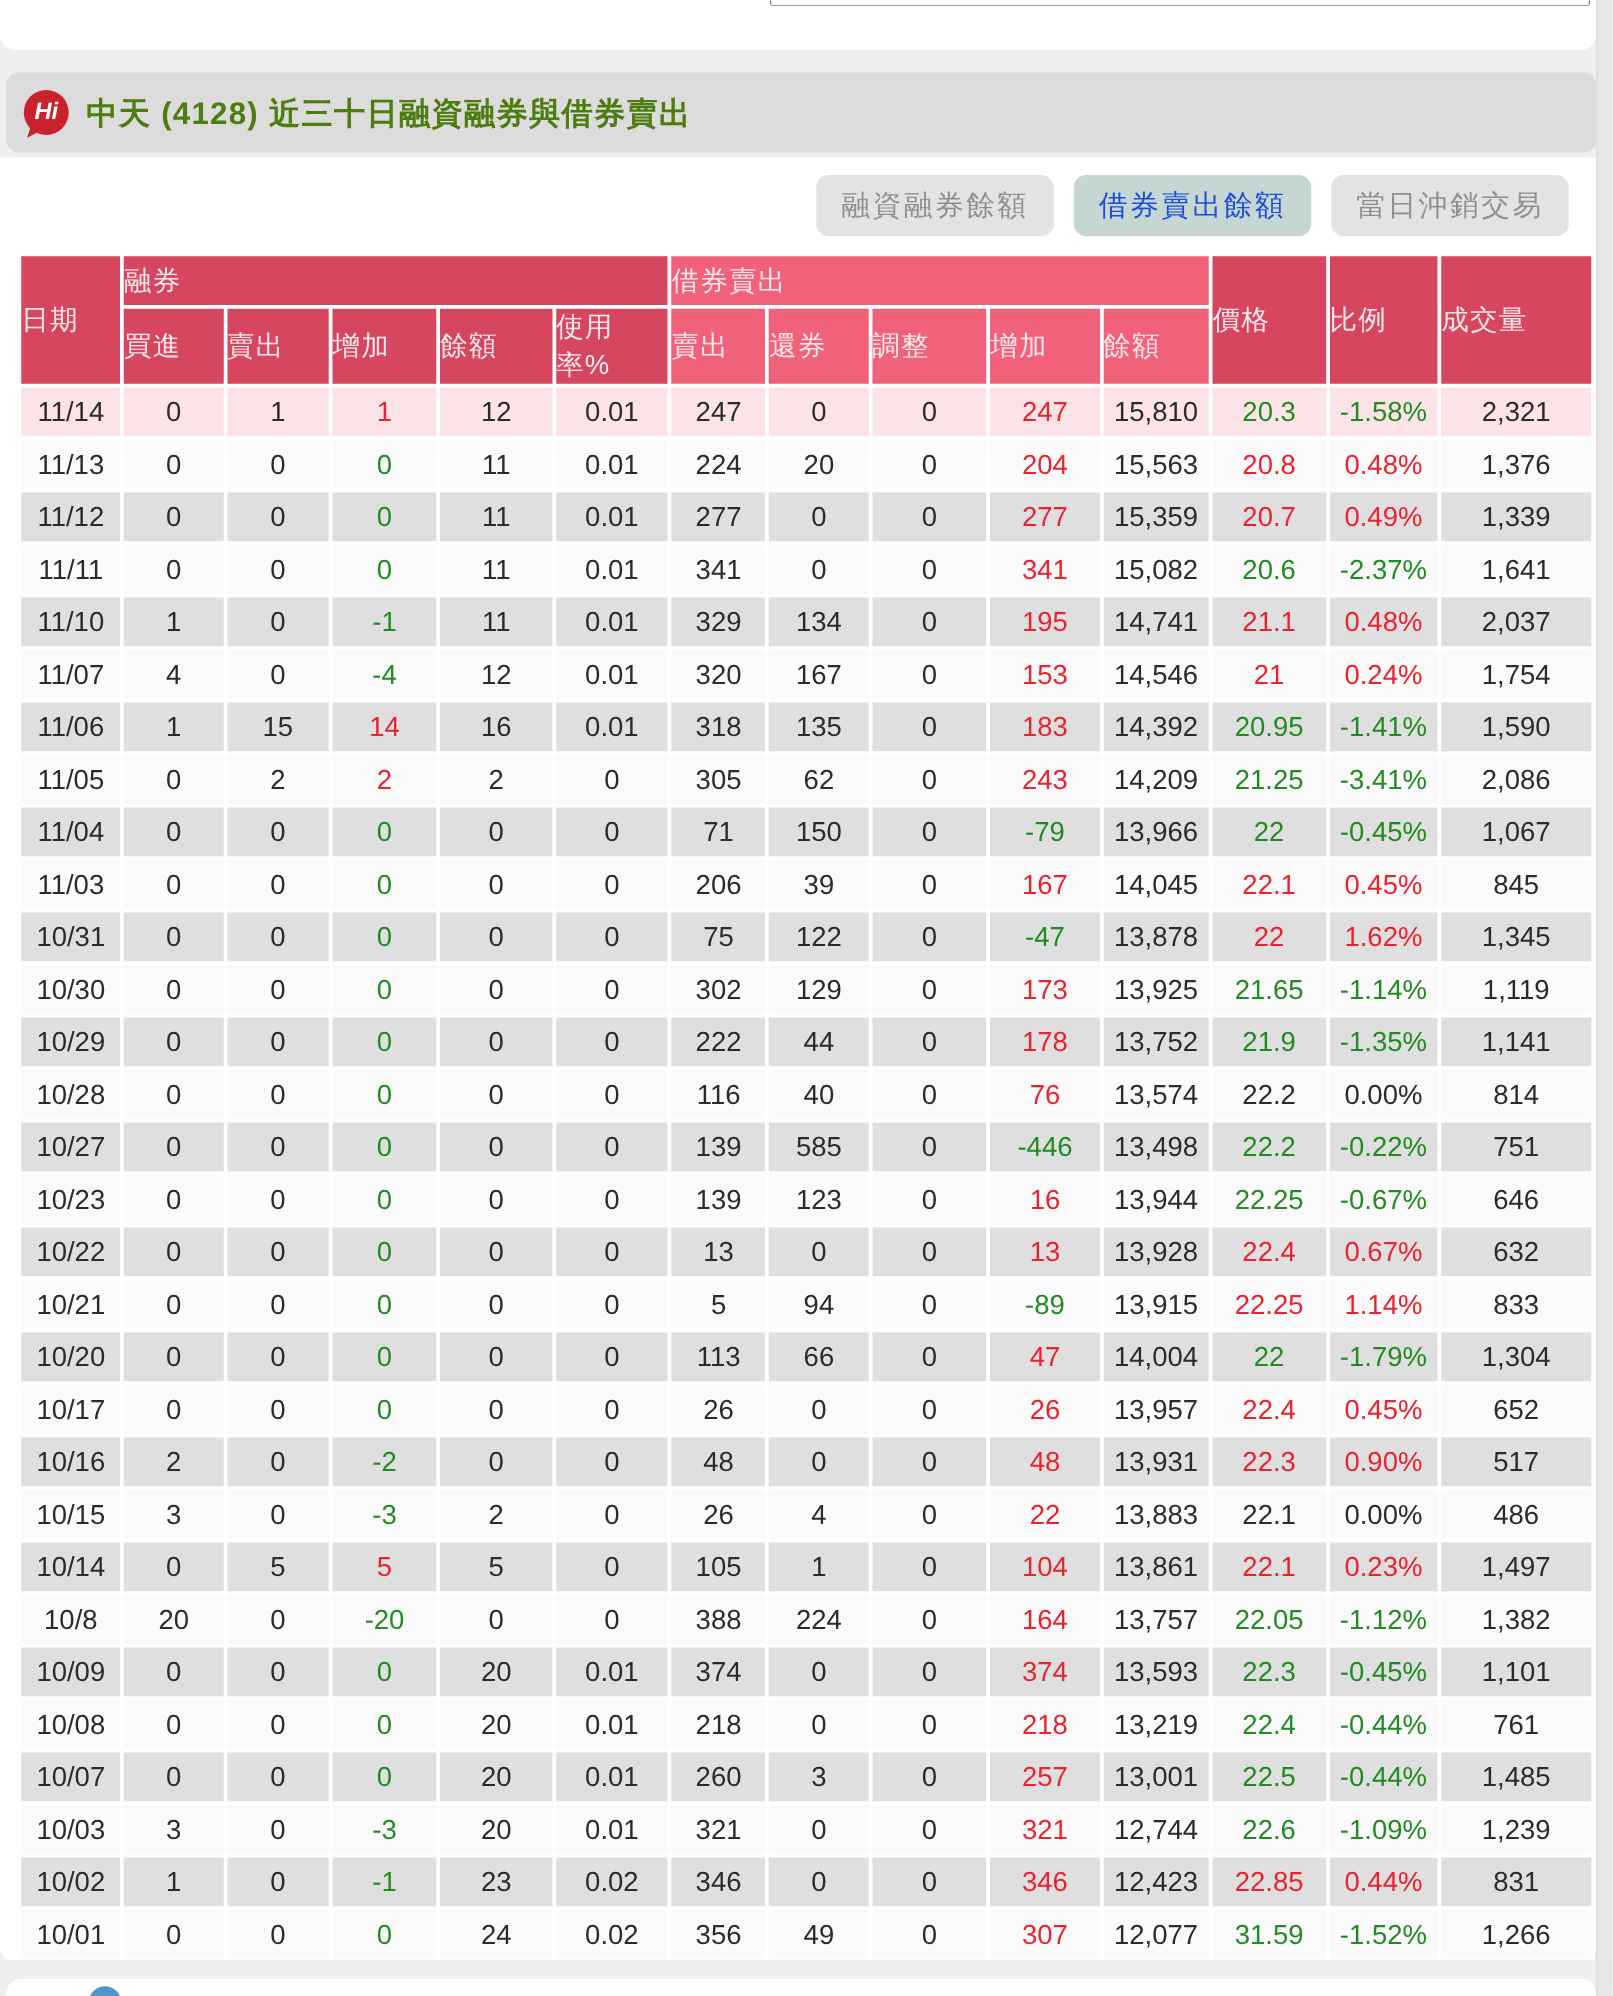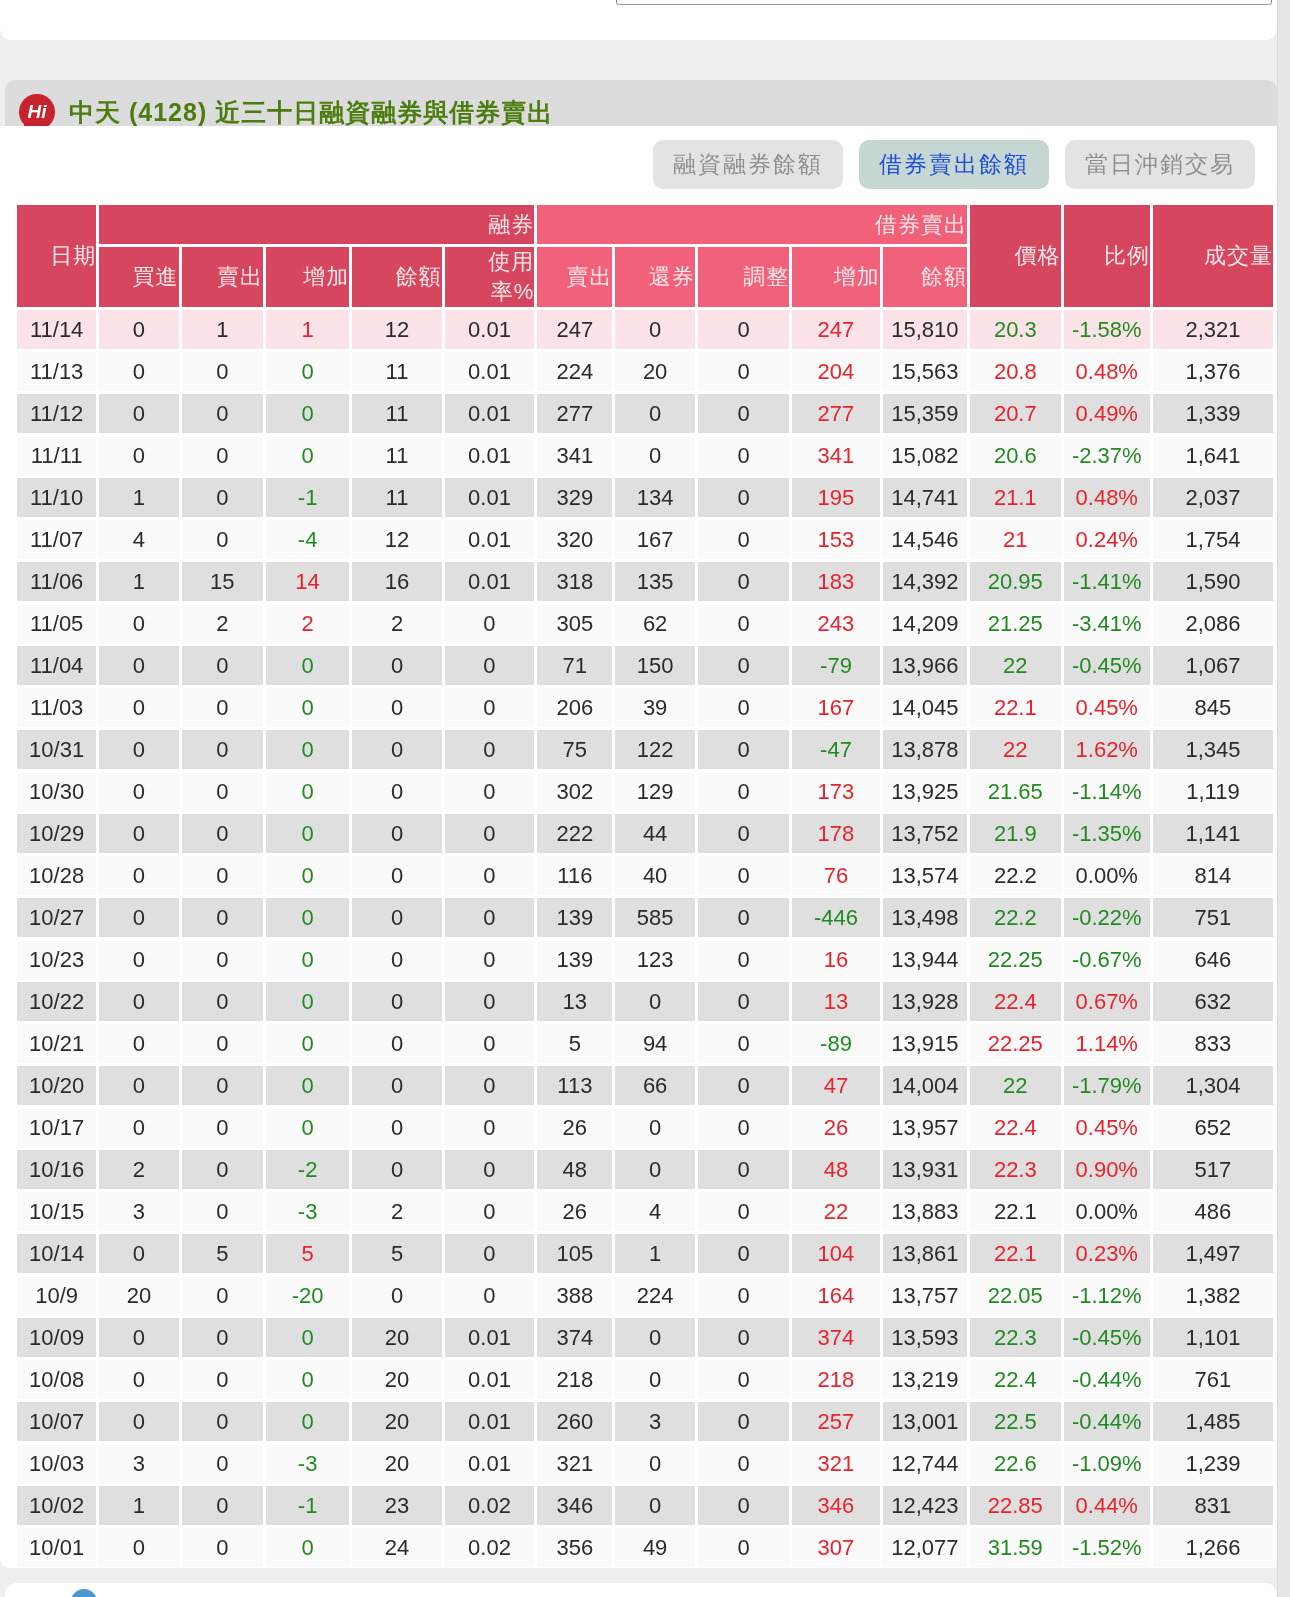--- a/index.html
+++ b/index.html
@@ -16,21 +16,21 @@
     background:#ffffff; border-radius:0 0 12px 12px;
   }
   .input-remnant {
     position:absolute; left:616px; top:0; width:656px; height:5px;
     border-left:1px solid #8a8a8a; border-right:1px solid #8a8a8a; border-bottom:1px solid #9a9a9a;
     border-radius:0 0 3px 3px;
   }
   .banner {
     position:absolute; left:5px; top:58px; width:1272px; height:64px;
     background:#dcdcdc; border-radius:10px;
-    display:flex; align-items:center; padding:0 14px;margin-top:22px;
+    display:flex; align-items:center; padding:0 14px;
   }
   .hi-logo {
     width:36px; height:36px; background:#c8232c; border-radius:50%;
     color:#ffffff; font-weight:bold; font-style:italic; font-size:19px;
     display:flex; align-items:center; justify-content:center;
     position:relative; flex:0 0 auto;
   }
   .hi-logo::after {
     content:""; position:absolute; left:4px; bottom:-4px;
     width:0; height:0;
@@ -55,21 +55,21 @@
   .tab.active { background:#c5d6d3; color:#1d4ed8; }
   table.data {
     position:absolute; left:14px; top:76px;
     width:1262px; table-layout:fixed;
     border-collapse:separate; border-spacing:3px;
     background:#ffffff;
   }
   th {
     background:#d6465e; color:#fbe9ec;
     font-weight:normal; font-size:22px; letter-spacing:1px;
-    height:39px; text-align:right; vertical-align:middle;
+    height:39px; text-align:left; vertical-align:middle;
   }
   thead tr:nth-child(2) th { height:42px; }
   th.light { background:#f2617a; }
   td {
     text-align:center; vertical-align:middle;
     height:39px; font-size:22px; color:#2b2b2b;
   }
   tr.first td { background:#fbe3e7; }
   tr.white td { background:#fafafa; }
   tr.gray  td { background:#dfdfdf; }
@@ -512,21 +512,21 @@
           <td>105</td>
           <td>1</td>
           <td>0</td>
           <td class="up">104</td>
           <td>13,861</td>
           <td class="up">22.1</td>
           <td class="up">0.23%</td>
           <td>1,497</td>
         </tr>
         <tr class="white">
-          <td>10/9</td>
+          <td>10/8</td>
           <td>20</td>
           <td>0</td>
           <td class="down">-20</td>
           <td>0</td>
           <td>0</td>
           <td>388</td>
           <td>224</td>
           <td>0</td>
           <td class="up">164</td>
           <td>13,757</td>

